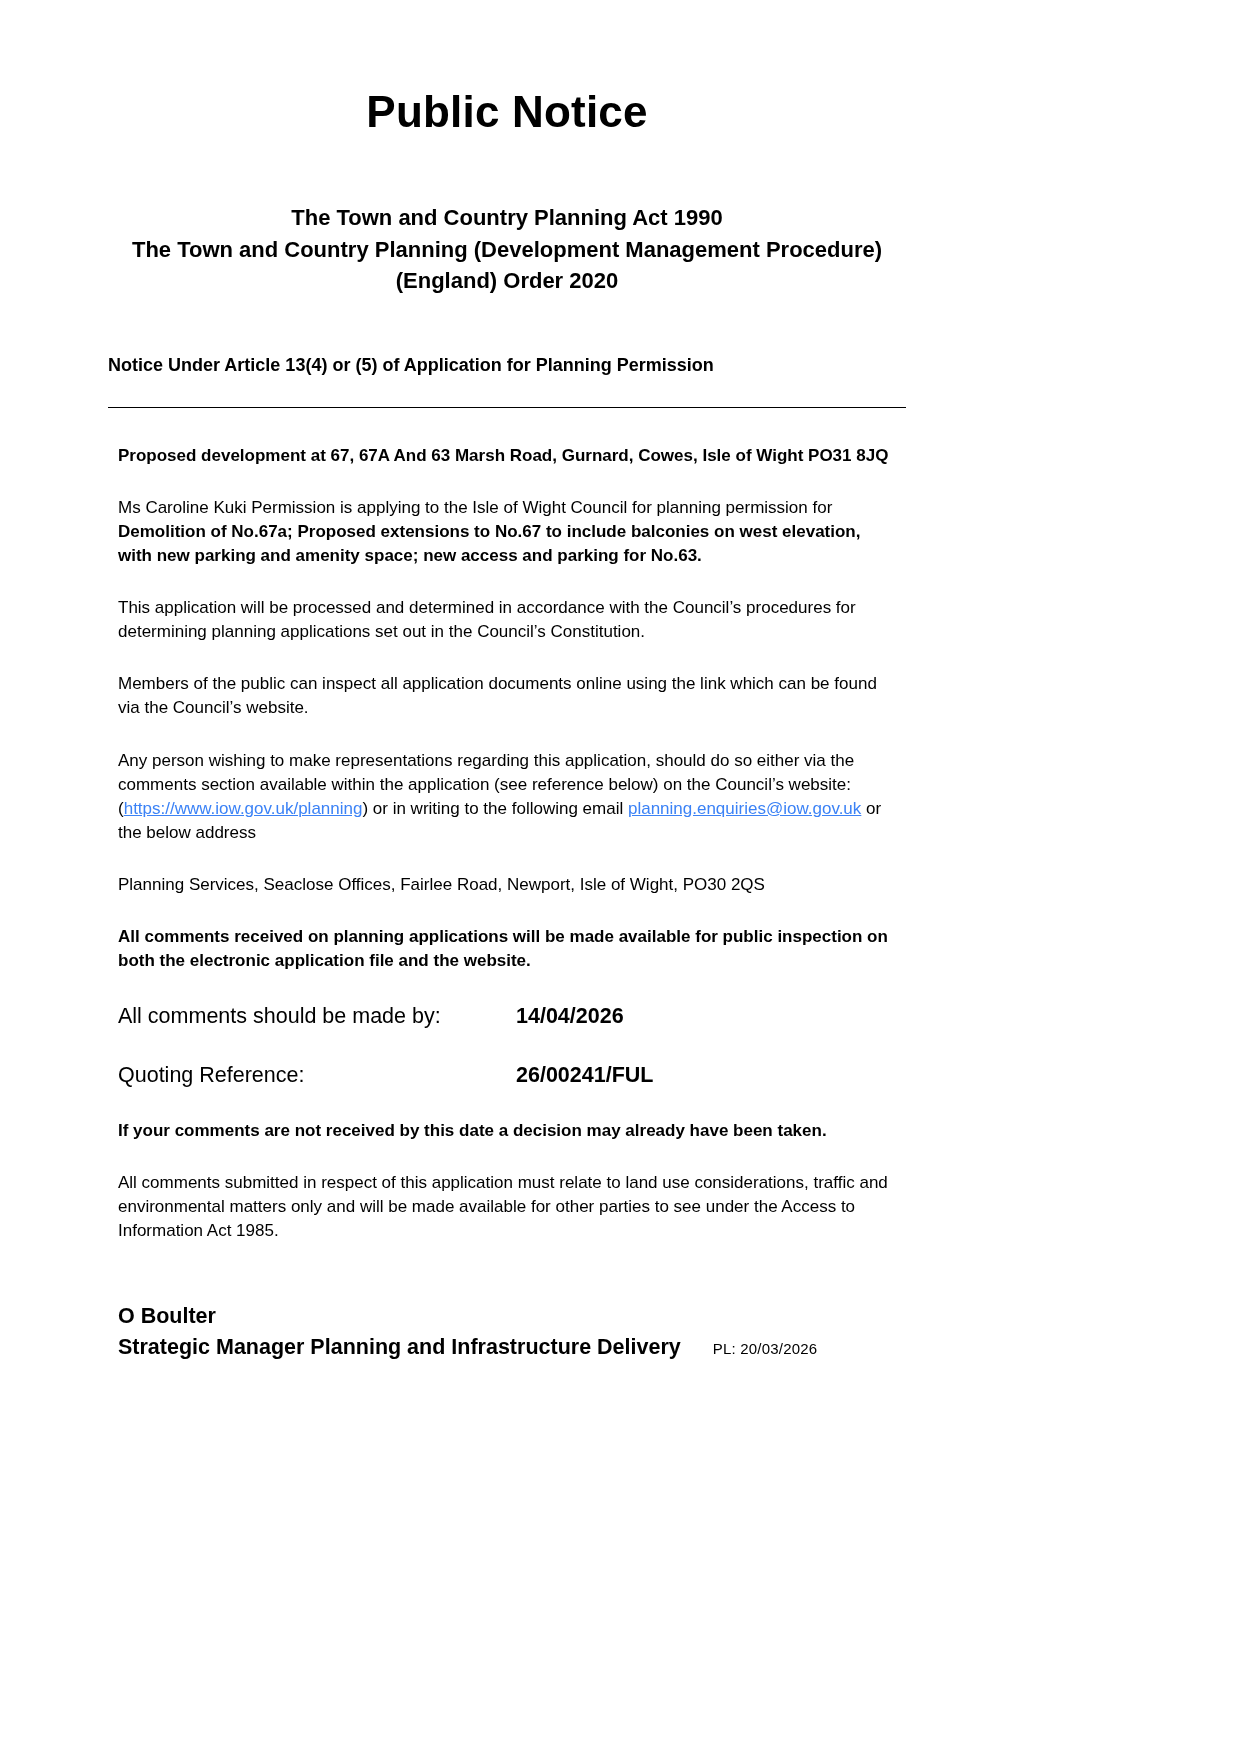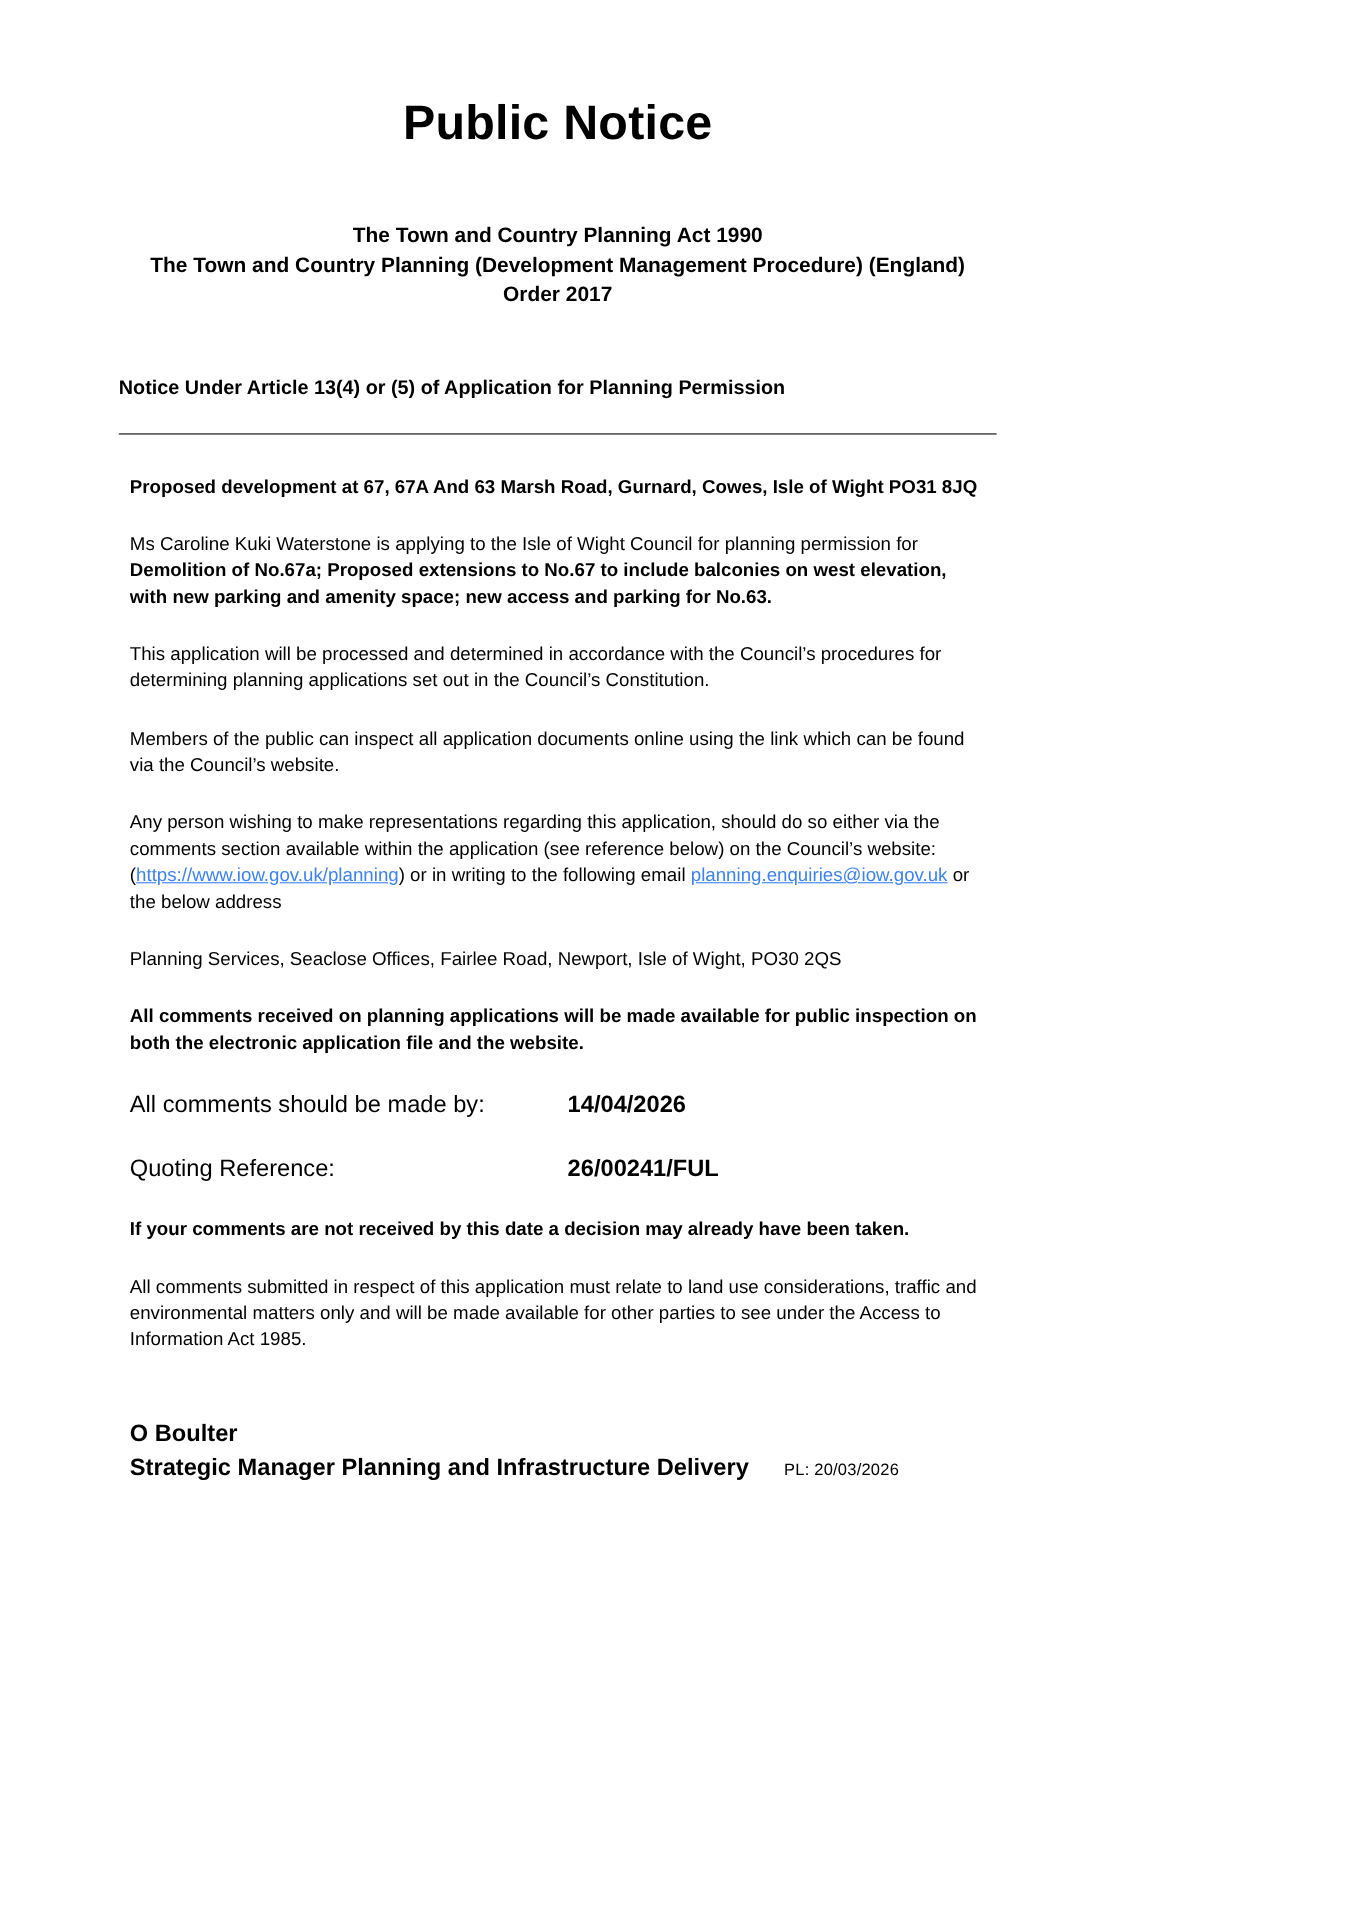--- a/index.html
+++ b/index.html
@@ -27,21 +27,21 @@
     text-align: center;
     font-size: 44px;
     font-weight: bold;
     letter-spacing: 0.2px;
     margin: 18px 0 0 0;
     line-height: 1.1;
   }
 
   .acts {
     text-align: center;
-    font-size: 19px;
+    font-size: 22px;
     font-weight: bold;
     line-height: 1.42;
     margin-top: 66px;
     padding: 0 12px;
   }
 
   .article-heading {
     text-align: left;
     font-size: 18px;
     font-weight: bold;
@@ -118,32 +118,32 @@
 </style>
 </head>
 <body>
 
 <div class="page">
 
   <h1 class="doc-title">Public Notice</h1>
 
   <div class="acts">
     <div>The Town and Country Planning Act 1990</div>
-    <div>The Town and Country Planning (Development Management Procedure) (England) Order 2017</div>
+    <div>The Town and Country Planning (Development Management Procedure) (England) Order 2020</div>
   </div>
 
   <h2 class="article-heading">Notice Under Article 13(4) or (5) of Application for Planning Permission</h2>
 
   <hr class="rule">
 
   <div class="body-area">
 
     <p class="para bold">Proposed development at 67, 67A And 63 Marsh Road, Gurnard, Cowes, Isle of Wight PO31 8JQ</p>
 
-    <p class="para"><span>Ms Caroline Kuki Waterstone is applying to the Isle of Wight Council for planning permission for </span><span class="inline-bold">Demolition of No.67a; Proposed extensions to No.67 to include balconies on west elevation, with new parking and amenity space; new access and parking for No.63.</span></p>
+    <p class="para"><span>Ms Caroline Kuki Permission is applying to the Isle of Wight Council for planning permission for </span><span class="inline-bold">Demolition of No.67a; Proposed extensions to No.67 to include balconies on west elevation, with new parking and amenity space; new access and parking for No.63.</span></p>
 
     <p class="para">This application will be processed and determined in accordance with the Council’s procedures for determining planning applications set out in the Council’s Constitution.</p>
 
     <p class="para">Members of the public can inspect all application documents online using the link which can be found via the Council’s website.</p>
 
     <p class="para"><span>Any person wishing to make representations regarding this application, should do so either via the comments section available within the application (see reference below) on the Council’s website: (</span><a class="link" href="#">https://www.iow.gov.uk/planning</a><span>) or in writing to the following email </span><a class="link" href="#">planning.enquiries@iow.gov.uk</a><span> or the below address</span></p>
 
     <p class="para">Planning Services, Seaclose Offices, Fairlee Road, Newport, Isle of Wight, PO30 2QS</p>
 
     <p class="para bold">All comments received on planning applications will be made available for public inspection on both the electronic application file and the website.</p>

